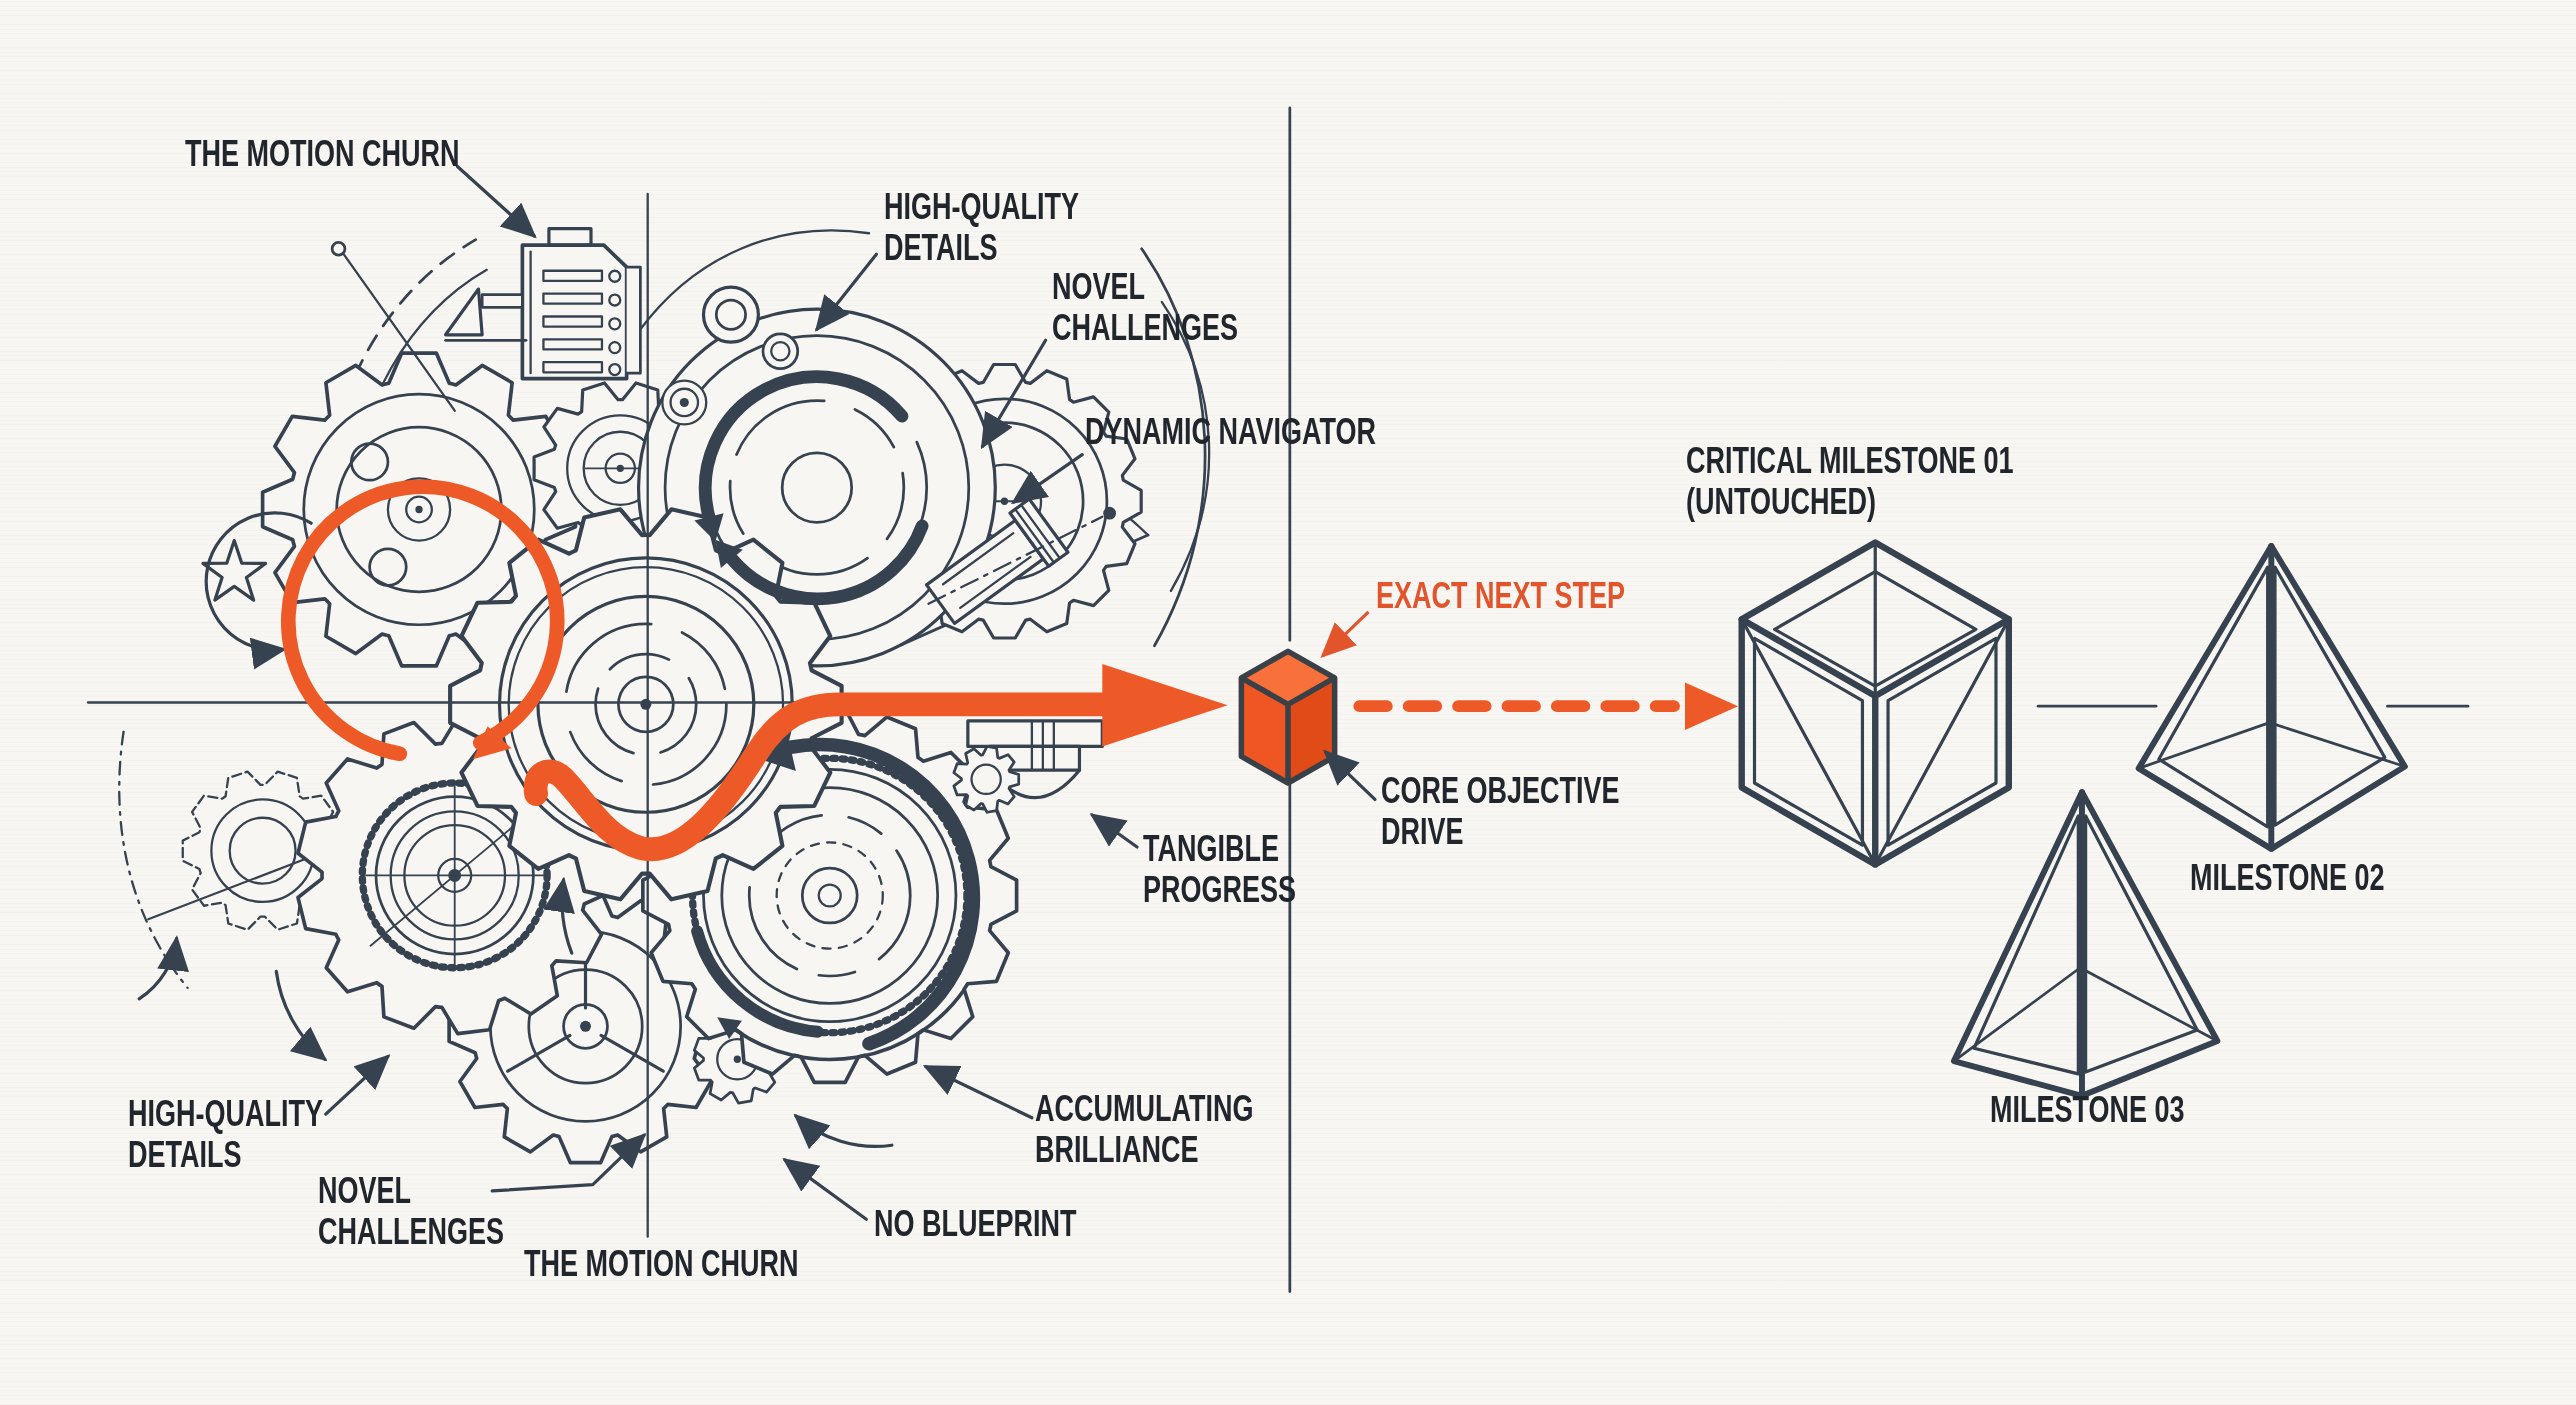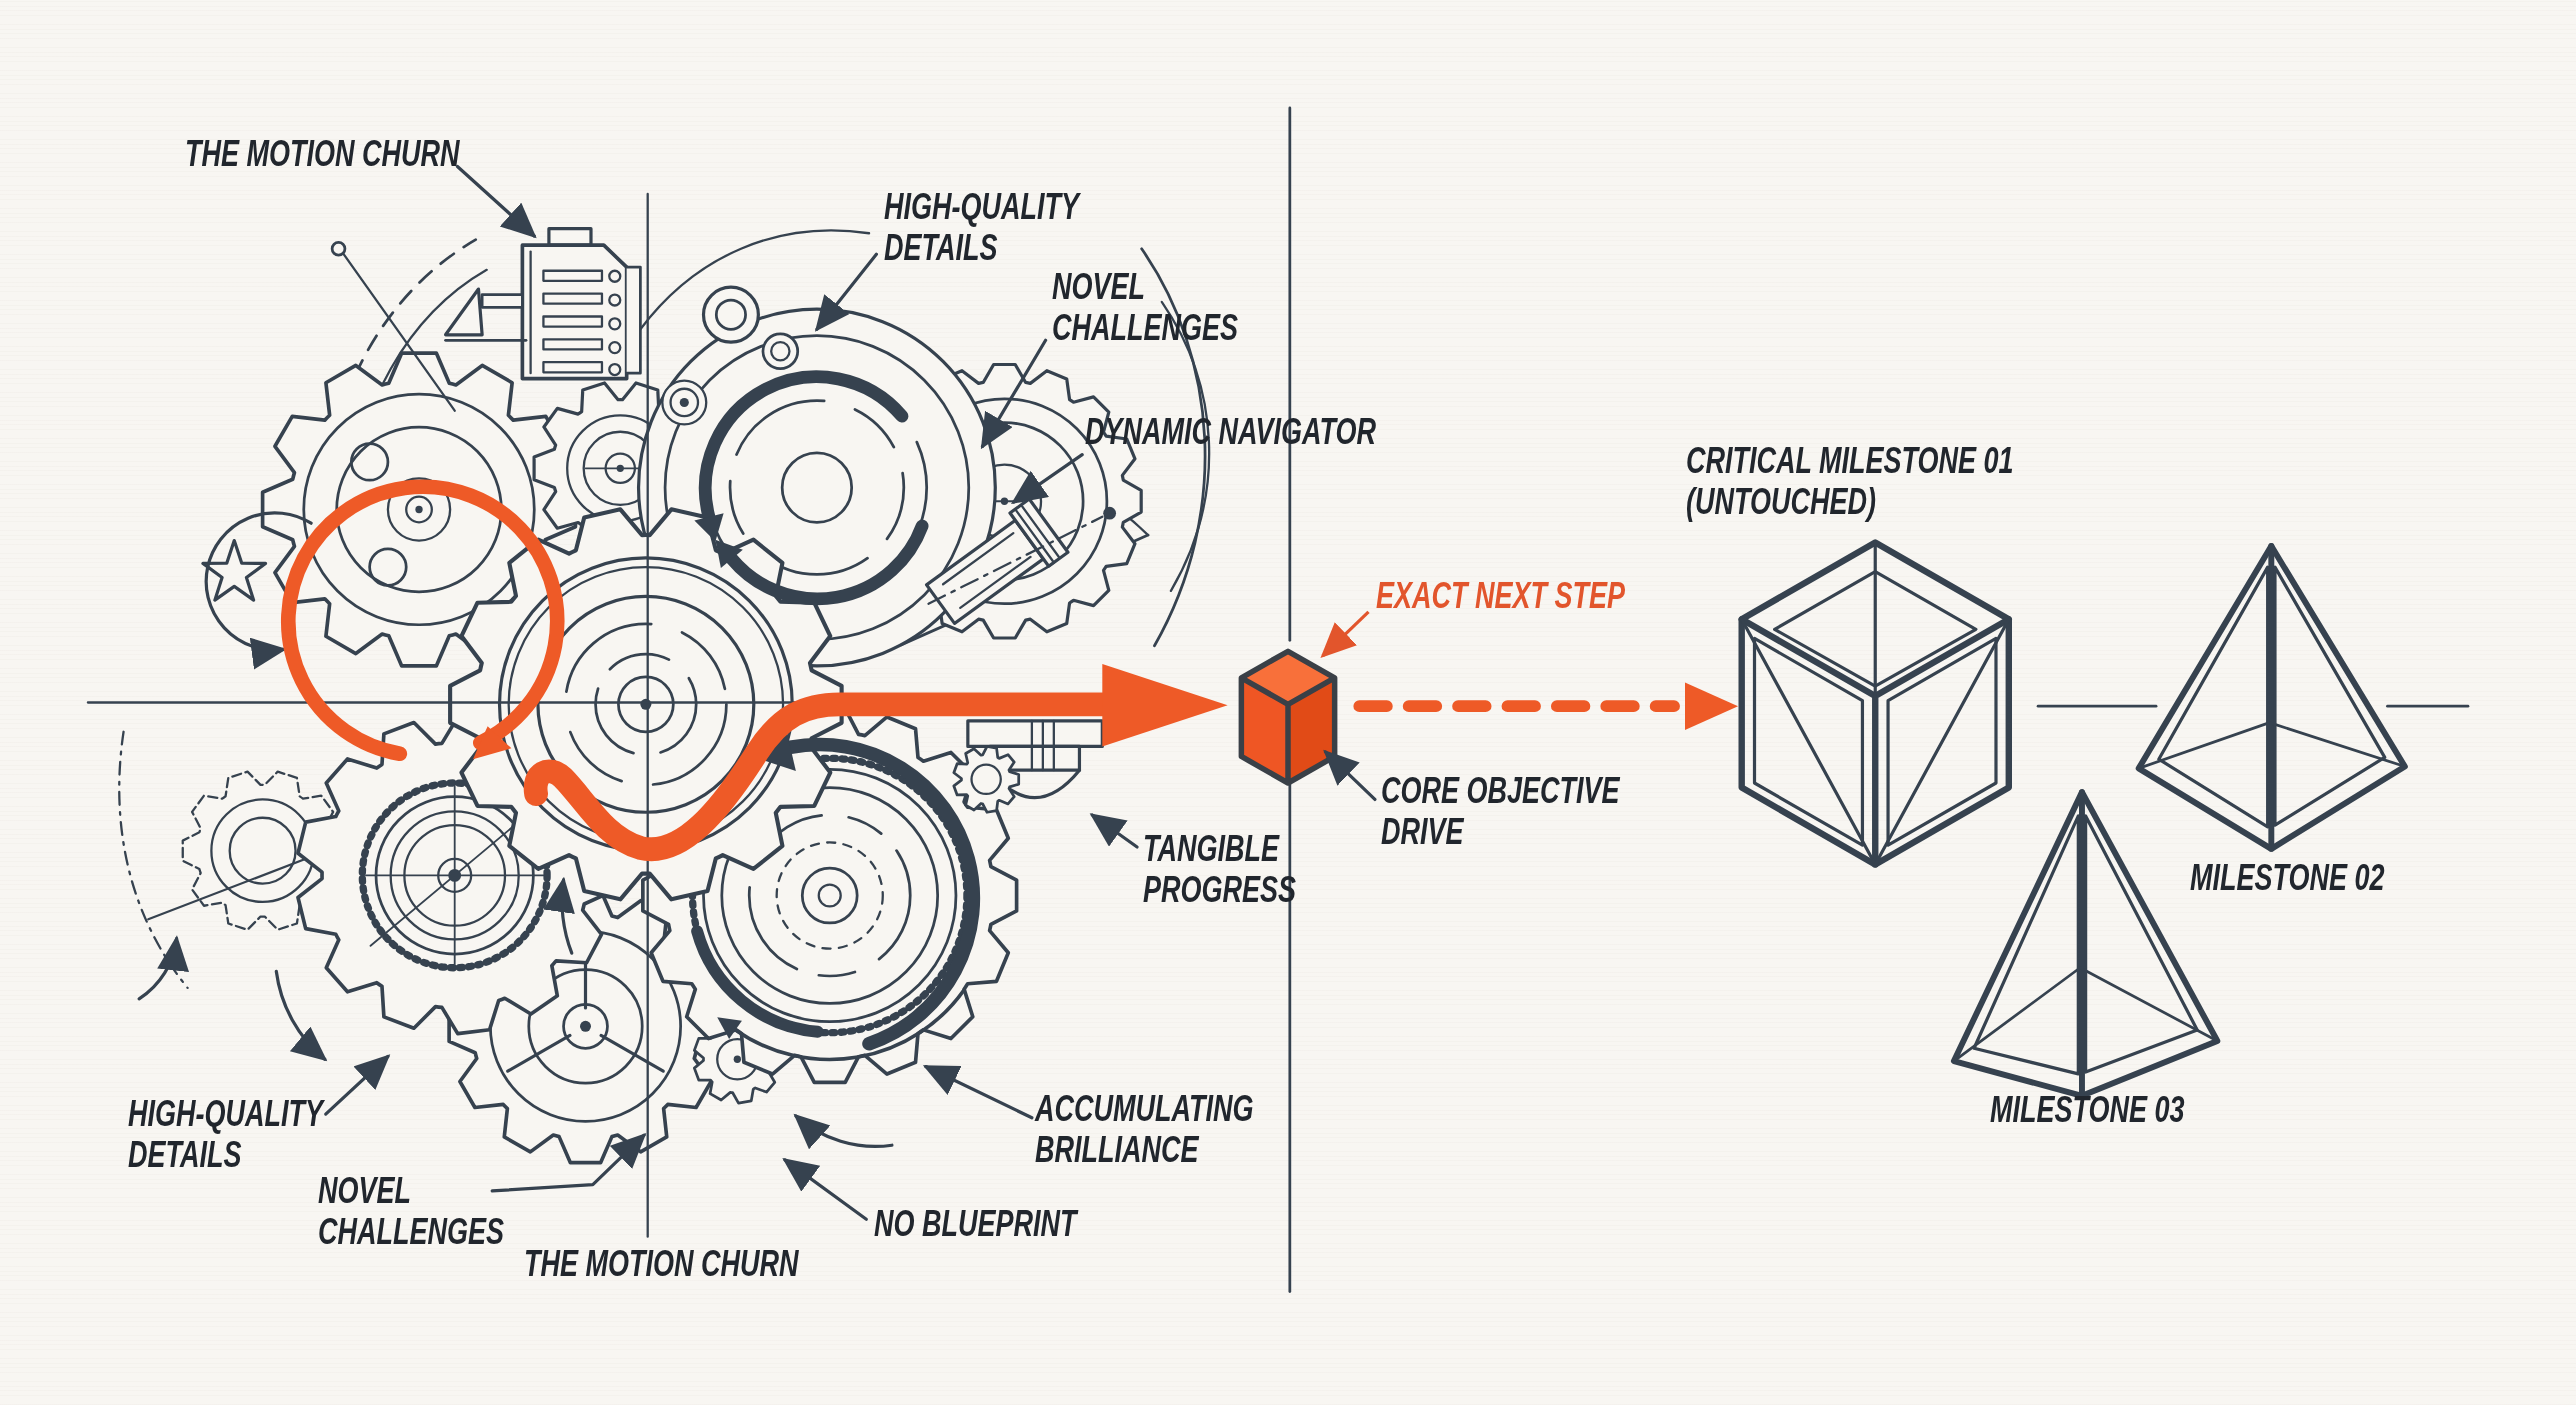--- a/index.html
+++ b/index.html
@@ -2,21 +2,21 @@
 <html style="font-size:14.6px"><head>
 <meta charset="utf-8">
 <style>
   html,body{margin:0;padding:0;}
   body{
     width:2576px;height:1405px;overflow:hidden;
     background:#f8f6f2;
     background-image:repeating-linear-gradient(0deg, rgba(140,128,105,.035) 0 0.9px, transparent 0.9px 4.6px);
     font-family:"Liberation Sans","DejaVu Sans",sans-serif;
   }
-  .stage{position:relative;width:2576px;height:985px;font-style:italic;}
+  .stage{position:relative;width:2576px;height:985px;}
   .stage svg{position:absolute;left:0;top:0;}
   .label{
     position:absolute;
     font-size:36px;font-weight:700;line-height:1.13;
     letter-spacing:0px;color:#21262d;
     white-space:pre-line;
     transform:scaleX(.75);transform-origin:0 0;
   }
   .label.orange{color:#e2552c;}
   .ink{stroke:#36424f;fill:none;stroke-linecap:round;stroke-linejoin:round;}

